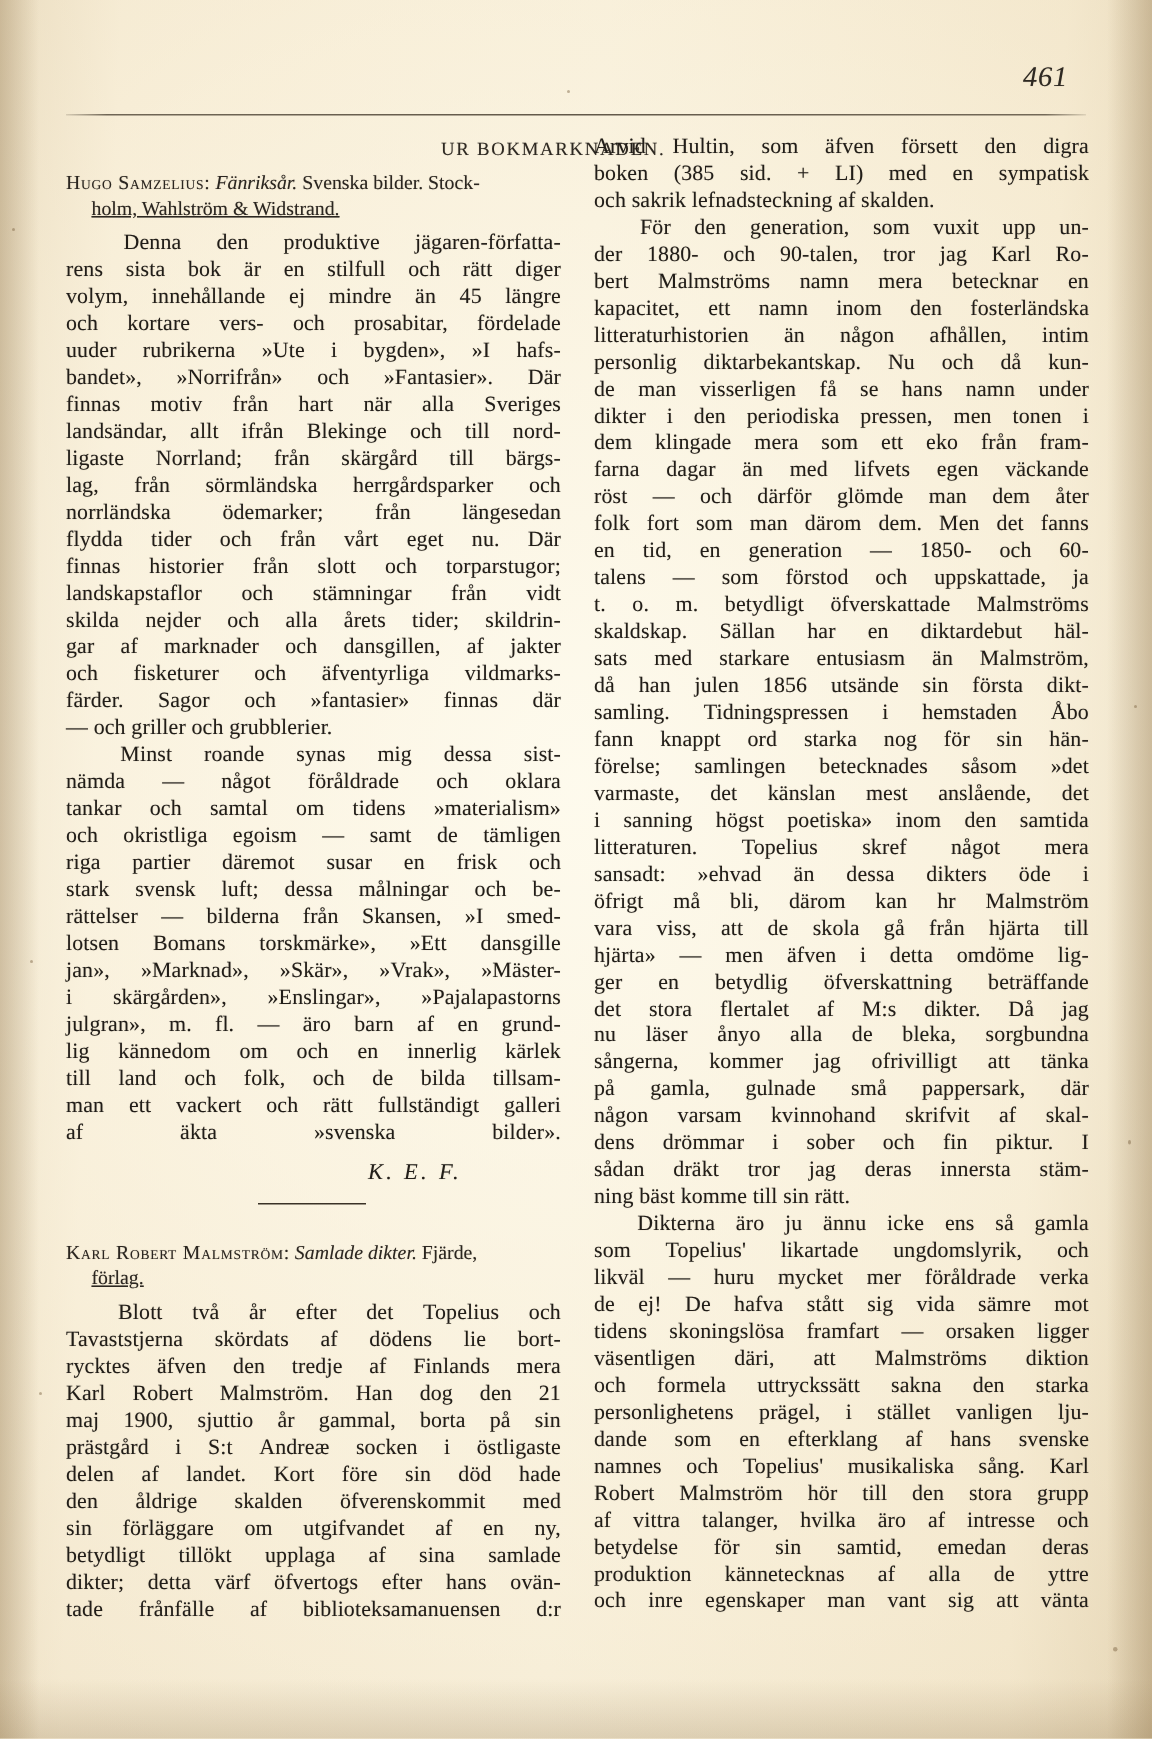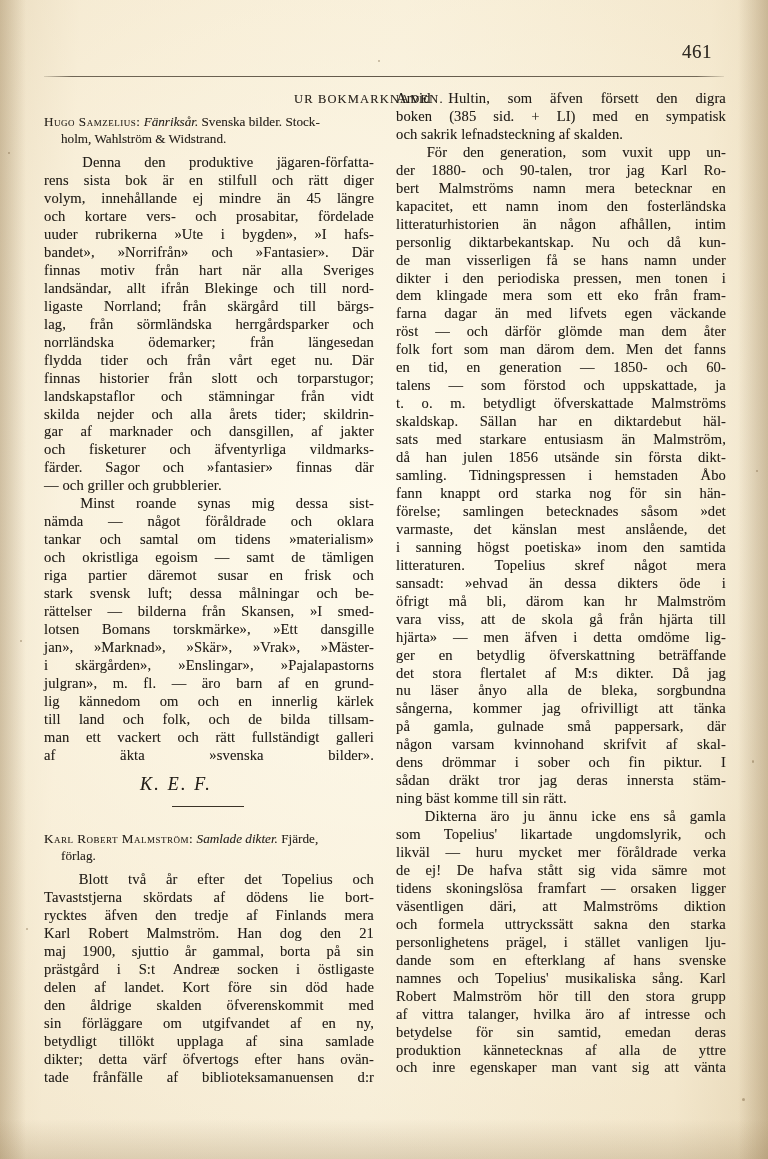--- a/index.html
+++ b/index.html
@@ -76,20 +76,21 @@
     white-space: nowrap;
     margin-top: 46px;
   }
   .running-head-folio {
     position: absolute;
     right: 12px;
     top: -5px;
     font-size: 19px;
     letter-spacing: 0.5px;
     color: #2e2922;
+    font-style: italic;
   }
   .head-rule {
     position: absolute;
     left: 44px;
     right: 44px;
     top: 76px;
     height: 1px;
     background: linear-gradient(90deg, rgba(60,50,36,0.15) 0%, rgba(60,50,36,0.72) 4%, rgba(60,50,36,0.80) 50%, rgba(60,50,36,0.70) 96%, rgba(60,50,36,0.12) 100%);
   }
 
@@ -123,31 +124,31 @@
   }
   .j > span { white-space: pre; }
 
   .headnote {
     font-size: 13.2px;
     line-height: 16.6px;
     margin-bottom: 7px;
     margin-top: 24px;
   }
   .headnote .hn-line { white-space: nowrap; }
-  .headnote .indent { padding-left: 17px; display: block; }
+  .headnote .indent { padding-left: 17px; display: block; text-decoration: underline; }
   .sc {
     font-variant: small-caps;
     letter-spacing: 0.5px;
   }
   .it { font-style: italic; }
 
   .signature {
-    text-align: center;
+    text-align: right;
     font-style: italic;
-    font-size: 18px;
+    font-size: 15px;
     letter-spacing: 2.2px;
     padding-right: 66px;
     margin-top: 9px;
     margin-bottom: 11px;
     color: #221e19;
   }
   .divider {
     width: 72px;
     height: 1.6px;
     background: #3a3227;

